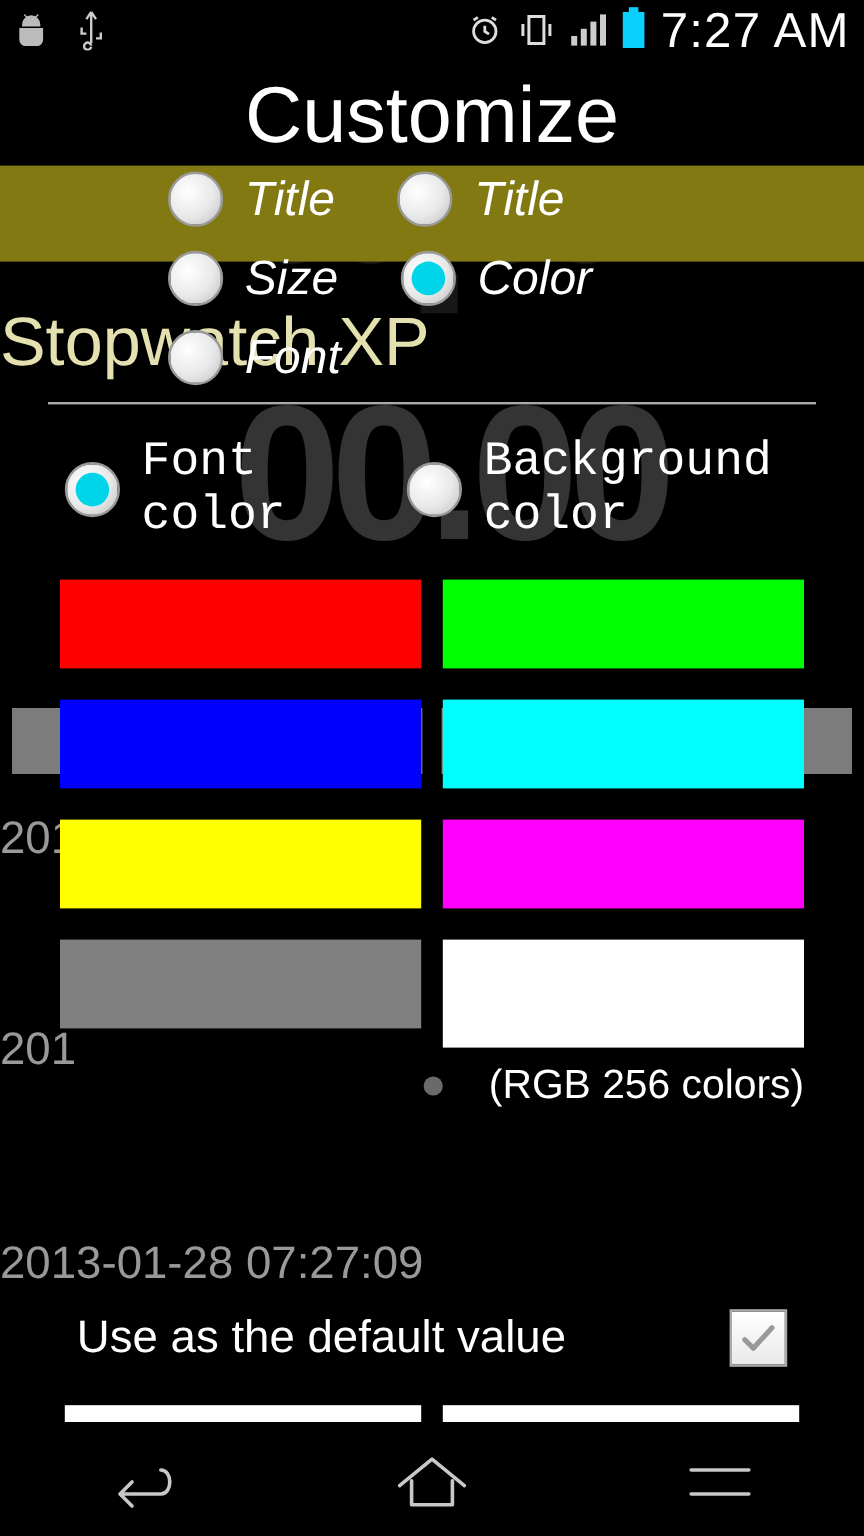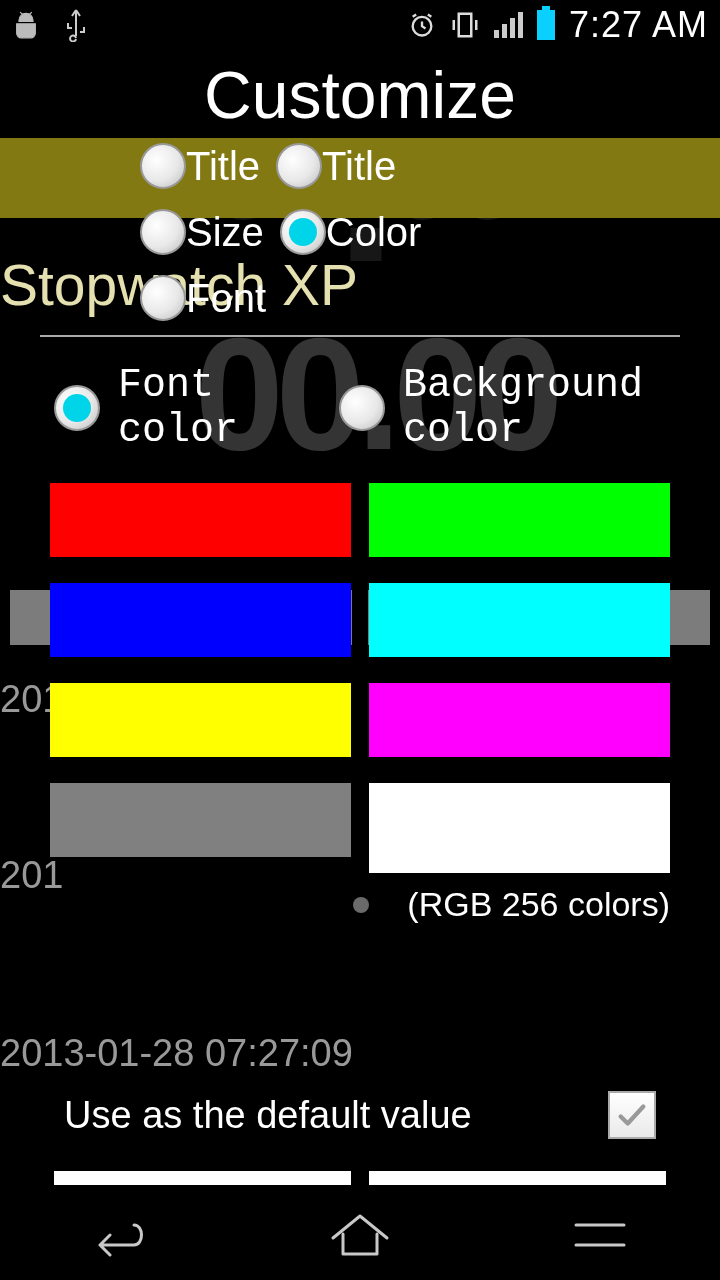--- a/index.html
+++ b/index.html
@@ -17,21 +17,21 @@
     height: 50px;
     background: #000;
     display: flex;
     align-items: center;
     justify-content: space-between;
     padding: 0 12px;
     font-size: 32px;
   }
   .status-left { display: flex; align-items: center; gap: 24px; }
   .status-right { display: flex; align-items: center; gap: 14px; }
-  .status-right .time { font-size: 36px; letter-spacing: 1px; }
+  .status-right .time { font-size: 41px; letter-spacing: 1px; }
   .ico { display:inline-flex; align-items:center; justify-content:center; }
 
   
   .bg-layer {
     position: absolute;
     top: 50px; left: 0; right: 0; bottom: 90px;
     background: #000;
     z-index: 0;
     overflow: hidden;
     filter: brightness(0.9);
@@ -101,21 +101,23 @@
     text-align: center;
     font-size: 66px;
     font-weight: 400;
     padding: 2px 0 0;
     background: #000;
   }
 
   .radio-row {
     display: flex;
     align-items: center;
+    gap: 18px;
     padding: 10px 0 10px 100px;
+    font-style: italic;
   }
   .radio-row2 {
     display: flex;
     align-items: center;
     gap: 18px;
     padding: 12px 0 12px 14px;
     font-family: Liberation Mono, monospace;
   }
 
   .radio {

